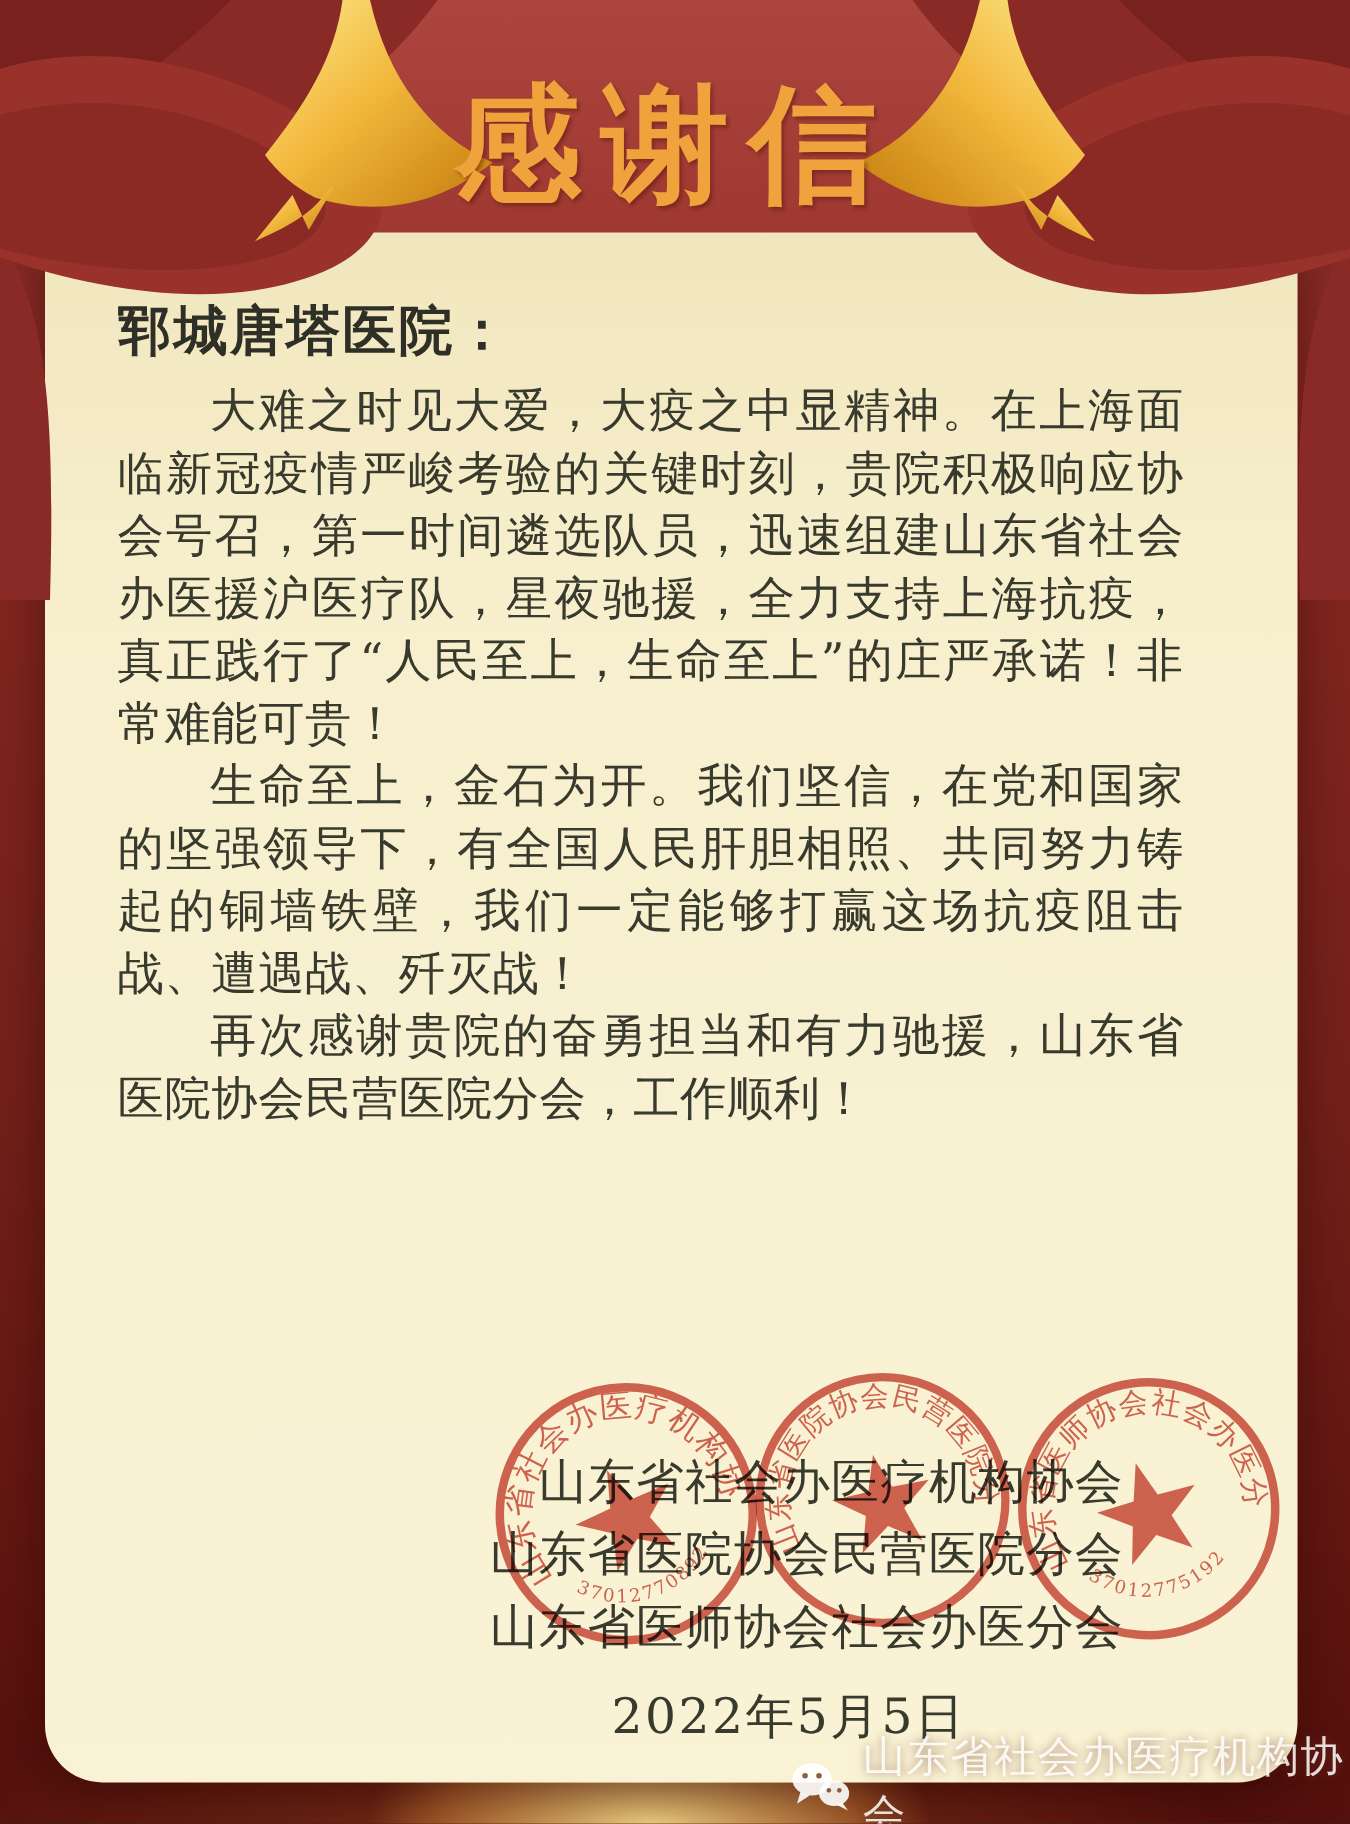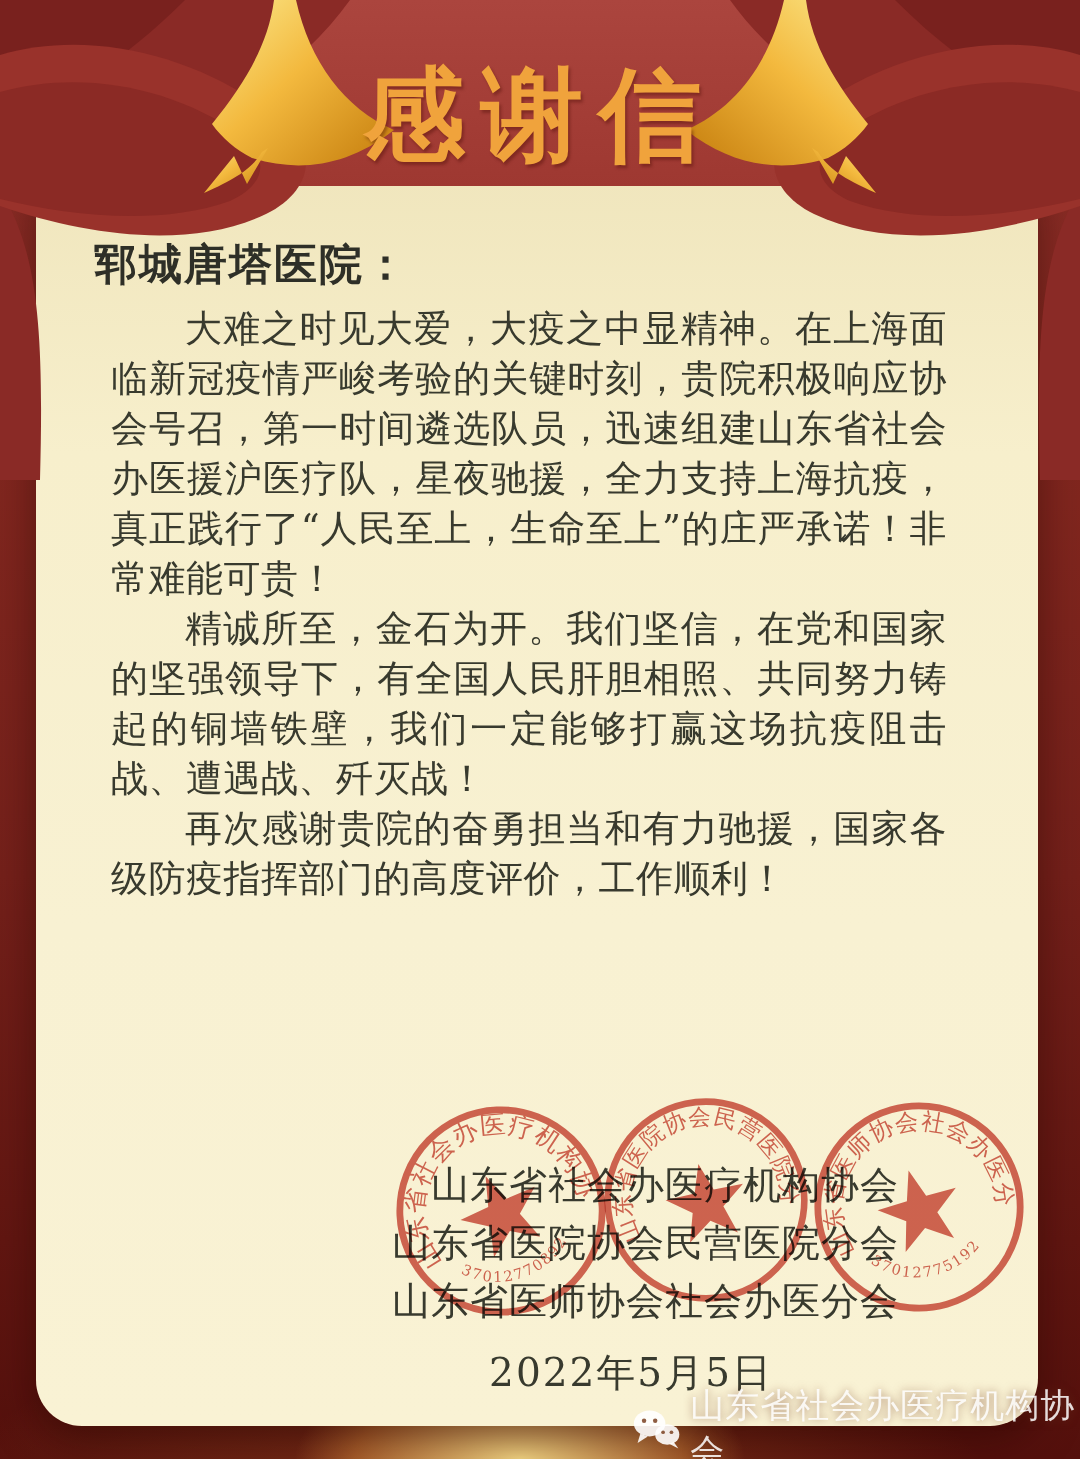--- a/index.html
+++ b/index.html
@@ -22,21 +22,21 @@
     position:absolute;left:0;top:48px;width:1080px;text-align:center;
     font-size:102px;font-weight:bold;color:#f0a33c;letter-spacing:16px;
     text-shadow:2px 3px 3px rgba(80,15,8,.4);
   }
   .letter{
     position:absolute;left:36px;top:178px;width:963px;height:1248px;
     box-sizing:border-box;padding:58px 52px 0 58px;
     color:#383a2e;
   }
   .recipient{font-size:43px;font-weight:600;color:#2e2f27;margin-bottom:10px;letter-spacing:2px;}
-  .para{font-size:37px;line-height:50px;text-align:justify;text-indent:2em;letter-spacing:.5px;margin-left:17px;}
+  .para{font-size:37px;line-height:50px;text-align:justify;text-indent:2em;letter-spacing:.5px;}
   .sign-block{position:absolute;right:100px;top:978px;text-align:right;font-size:38px;line-height:58px;letter-spacing:1px;}
   .date{position:absolute;right:226px;top:1168px;font-size:39px;letter-spacing:2px;}
   .stamp{position:absolute;width:214px;height:214px;mix-blend-mode:multiply;opacity:.82;}
   .stamp svg{width:100%;height:100%;overflow:visible;}
   .stamp-1{left:394px;top:1104px;transform:rotate(-24deg);}
   .stamp-2{left:602px;top:1096px;transform:rotate(-12deg);width:208px;height:208px;}
   .stamp-3{left:812px;top:1100px;transform:rotate(-16deg);}
   .stamp text{font-family:"DejaVu Serif","Liberation Serif",serif;}
   .watermark{
     position:absolute;left:632px;top:1383px;display:flex;align-items:center;gap:10px;
@@ -89,22 +89,22 @@
 
     <path d="M784,0 C770,62 736,108 686,130 C734,168 784,172 828,158 C844,150 858,138 868,124 C836,84 812,46 806,0 Z" fill="url(#goldR)"></path>
     <path d="M818,152 C828,168 842,178 876,193 L846,156 L833,184 L812,148 Z" fill="url(#goldR)"></path>
   </svg>
 
   <div class="title">感谢信</div>
 
   <div class="letter">
     <div class="recipient">郓城唐塔医院：</div>
     <div class="para">大难之时见大爱，大疫之中显精神。在上海面临新冠疫情严峻考验的关键时刻，贵院积极响应协会号召，第一时间遴选队员，迅速组建山东省社会办医援沪医疗队，星夜驰援，全力支持上海抗疫，真正践行了“人民至上，生命至上”的庄严承诺！非常难能可贵！</div>
-    <div class="para">精诚所至，金石为开。我们坚信，在党和国家的坚强领导下，有全国人民肝胆相照、共同努力铸起的铜墙铁壁，我们一定能够打赢这场抗疫阻击战、遭遇战、歼灭战！</div>
-    <div class="para">再次感谢贵院的奋勇担当和有力驰援，国家各级防疫指挥部门的高度评价，工作顺利！</div>
+    <div class="para">生命至上，金石为开。我们坚信，在党和国家的坚强领导下，有全国人民肝胆相照、共同努力铸起的铜墙铁壁，我们一定能够打赢这场抗疫阻击战、遭遇战、歼灭战！</div>
+    <div class="para">再次感谢贵院的奋勇担当和有力驰援，山东省医院协会民营医院分会，工作顺利！</div>
     <div class="sign-block">
       <div>山东省社会办医疗机构协会</div>
       <div>山东省医院协会民营医院分会</div>
       <div>山东省医师协会社会办医分会</div>
     </div>
     <div class="date">2022年5月5日</div>
   </div>
 
   <div class="stamp stamp-1">
     <svg viewBox="0 0 220 220">

